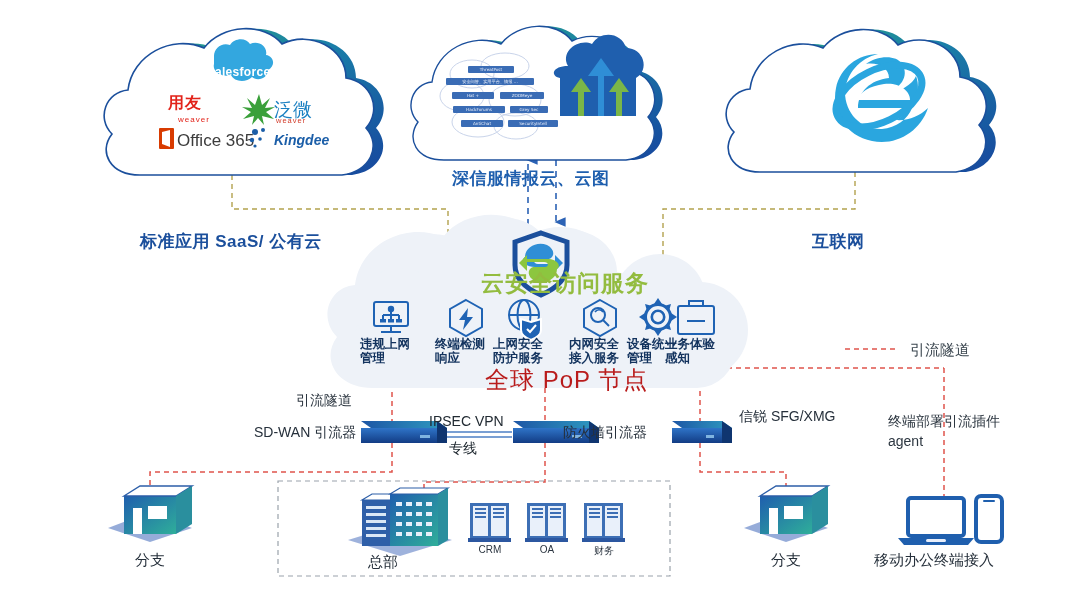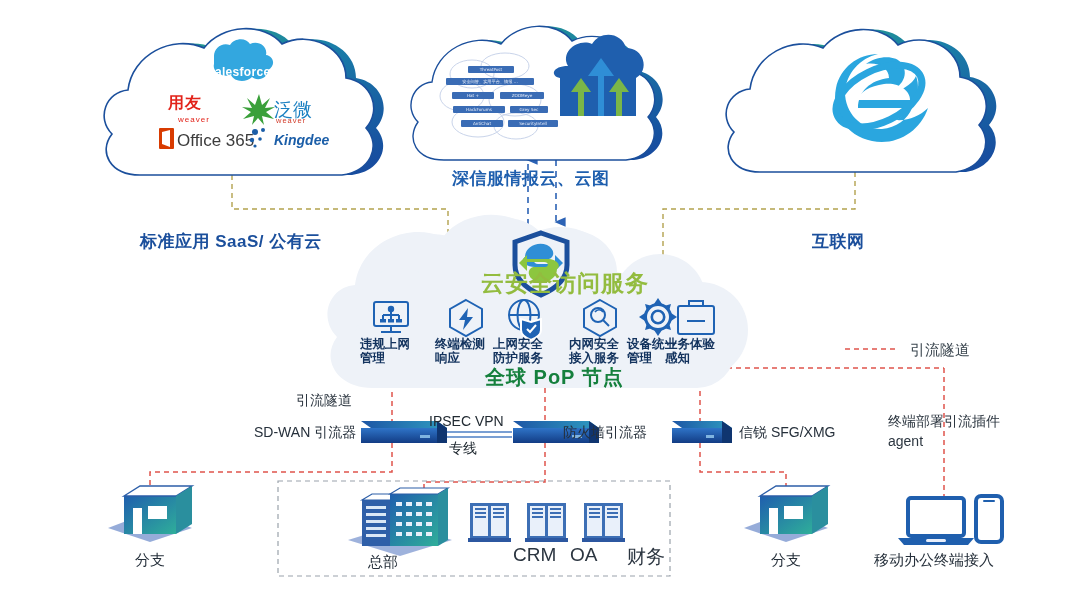--- a/index.html
+++ b/index.html
@@ -18,37 +18,37 @@
   }
   .threat-label{
     font-size:17px;font-weight:bold;color:#1f5fae;letter-spacing:.5px;
   }
 
   
   .cloud-title{
     font-size:23px;font-weight:bold;color:#93bc3f;letter-spacing:1px;
   }
   .pop-title{
-    font-size:20px;font-weight:bold;color:#15803d;letter-spacing:1px;
+    font-size:24px;font-weight:normal;color:#b91c1c;letter-spacing:1px;
   }
   .svc-label{
     font-size:12.5px;font-weight:bold;color:#13335e;line-height:14px;
     width:62px;
   }
 
   
   .node-label{
     font-size:14px;color:#26303b;
   }
   .node-label.big{font-size:15px;}
   .tunnel-label{font-size:14px;color:#2c3640;}
   .legend-label{font-size:15px;color:#3c4750;}
   .agent-label{font-size:14px;color:#2c3640;line-height:20px;}
   .link-label{font-size:14px;color:#222b33;}
-  .srv-label{font-size:19px;color:#2b3540;margin-left:43px;}
+  .srv-label{font-size:10px;color:#2b3540;text-align:center;}
 
   
   .logo-yonyou{
     font-size:16px;font-weight:bold;color:#e2231a;letter-spacing:1px;
     font-family:"DejaVu Sans",sans-serif;
   }
   .logo-yonyou-sub{font-size:8px;color:#e2231a;letter-spacing:1px;text-align:center;}
   .logo-weaver{font-size:19px;font-weight:normal;color:#1a7fc1;letter-spacing:0px;}
   .logo-weaver-sub{font-size:7.5px;color:#d23b2a;letter-spacing:1px;}
   .logo-o365{font-size:17px;color:#3c3c3c;font-weight:400;}
@@ -488,21 +488,21 @@
   <svg class="abs" style="left:845px;top:345px;" width="56" height="8">
     <line x1="0" y1="4" x2="54" y2="4" stroke="#e0544c" stroke-width="1.6" stroke-dasharray="5,4"></line>
   </svg>
   <div class="lbl legend-label" style="left:910px;top:341px;">引流隧道</div>
 
   <div class="lbl tunnel-label" style="left:296px;top:392px;">引流隧道</div>
   <div class="lbl node-label" style="left:254px;top:424px;">SD-WAN 引流器</div>
   <div class="lbl node-label" style="left:563px;top:424px;">防火墙引流器</div>
   <div class="lbl link-label" style="left:429px;top:413px;">IPSEC VPN</div>
   <div class="lbl link-label" style="left:449px;top:440px;">专线</div>
-  <div class="lbl node-label" style="left:739px;top:424px;">信锐 SFG/XMG</div>
+  <div class="lbl node-label" style="left:739px;top:408px;">信锐 SFG/XMG</div>
   <div class="lbl agent-label" style="left:888px;top:411px;">终端部署引流插件</div>
   <div class="lbl agent-label" style="left:888px;top:431px;">agent</div>
 
   <div class="lbl node-label big" style="left:135px;top:551px;">分支</div>
   <div class="lbl node-label big" style="left:368px;top:553px;">总部</div>
   <div class="lbl srv-label" style="left:470px;top:544px;width:40px;">CRM</div>
   <div class="lbl srv-label" style="left:527px;top:544px;width:40px;">OA</div>
   <div class="lbl srv-label" style="left:584px;top:544px;width:40px;">财务</div>
   <div class="lbl node-label big" style="left:771px;top:551px;">分支</div>
   <div class="lbl node-label big" style="left:874px;top:551px;">移动办公终端接入</div>

